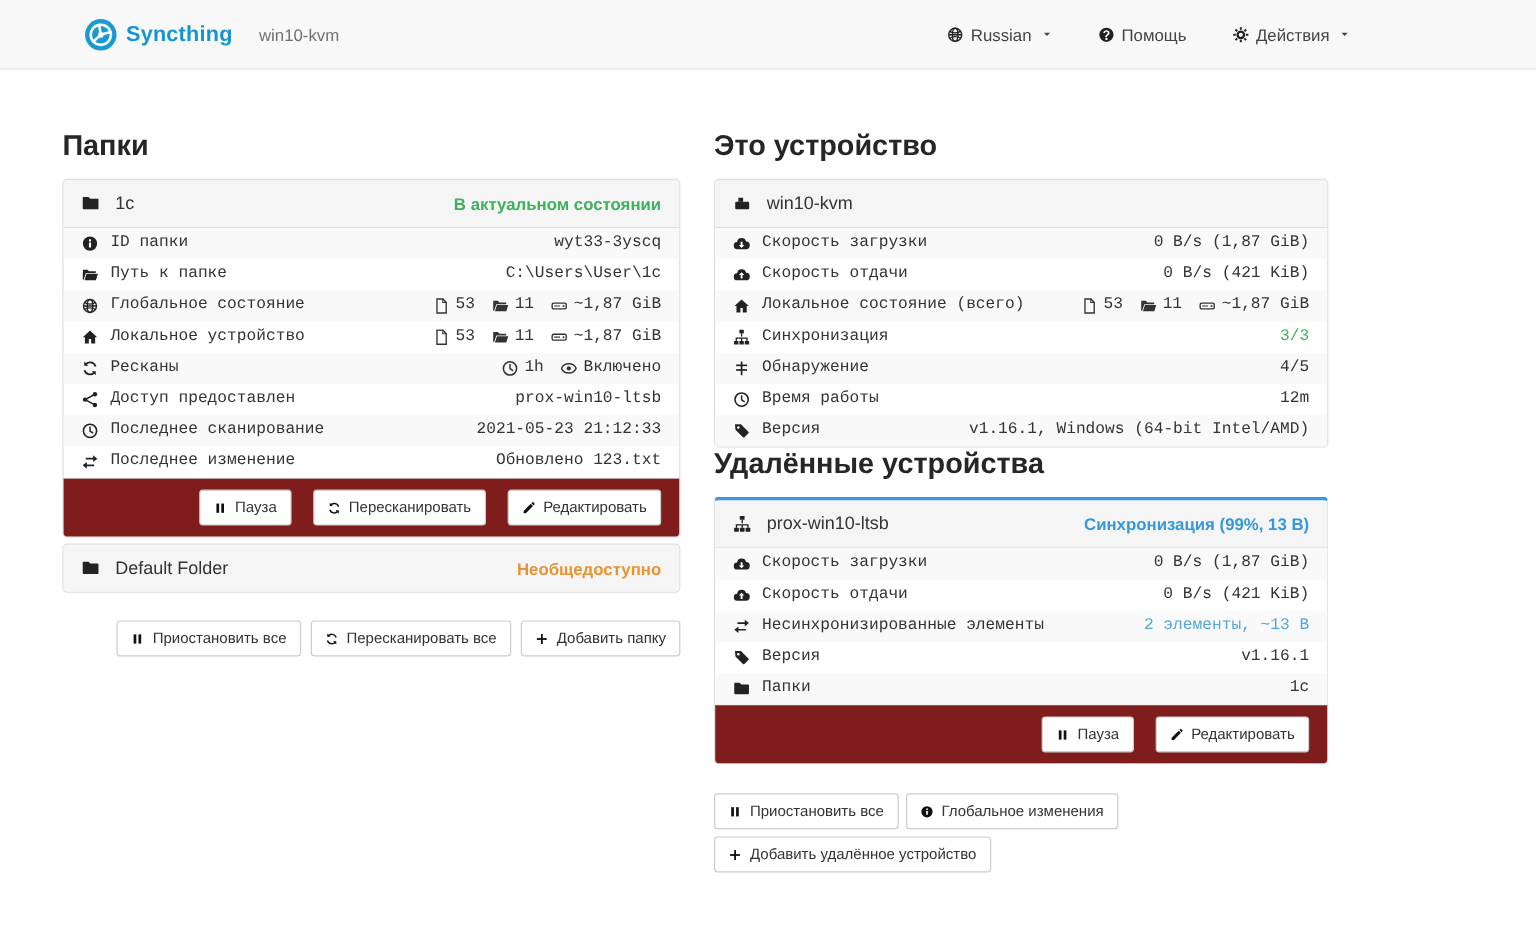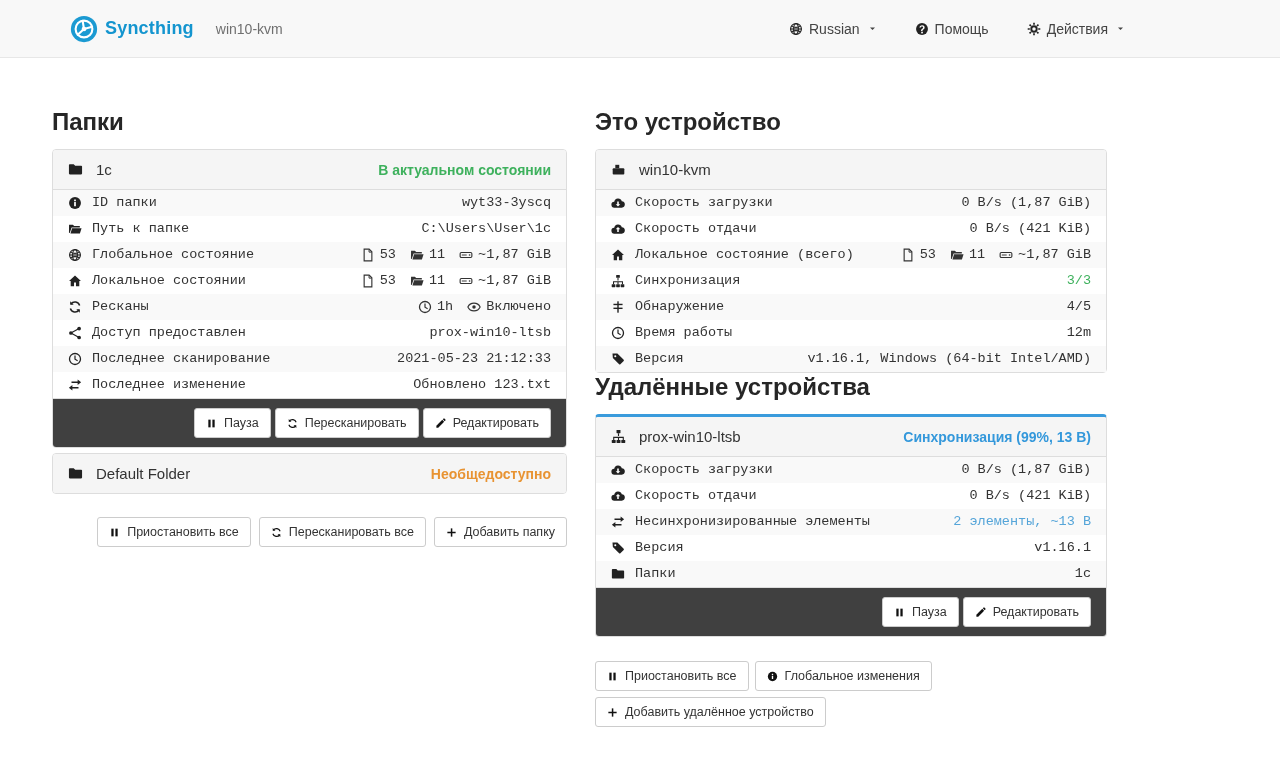--- a/index.html
+++ b/index.html
@@ -58,21 +58,21 @@
   .rlabel { color:#333; }
   .rvalue { margin-left:auto; text-align:right; color:#333; white-space:nowrap; display:flex; align-items:center; gap:5px; }
   .rvalue .ic { color:#333; }
   .vgap { display:inline-block; width:4px; }
   .v-green { color:#3eb15d; }
   .v-link { color:#55a5d9; cursor:pointer; }
 
   
   .pfoot {
     border-top:1px solid #ddd; padding:9px 15px; display:flex;
-    justify-content:flex-end; gap:4px; background:#404040; border-radius:0 0 3px 3px;
+    justify-content:flex-end; gap:18px; background:#7f1d1d; border-radius:0 0 3px 3px;
   }
   .btn {
     display:inline-flex; align-items:center; gap:7px; background:#fff;
     border:1px solid #ccc; border-radius:3px; padding:7px 11px;
     font-size:12.5px; color:#333; cursor:pointer; font-family:inherit; white-space:nowrap;
   }
   .btn .ic-sm { color:#111; }
   .actions-right { display:flex; justify-content:flex-end; gap:8px; margin-top:23px; }
   .actions-left { display:flex; flex-wrap:wrap; gap:6px; margin-top:24px; max-width:420px; }
 </style>
@@ -299,21 +299,21 @@
                 </svg>
               <span>~1,87 GiB</span>
             </span>
           </div>
           <div class="irow">
             <span class="ric">
                 <svg class="ic">
                   <use href="#i-home"></use>
                 </svg>
               </span>
-            <span class="rlabel">Локальное состоянии</span>
+            <span class="rlabel">Локальное устройство</span>
             <span class="rvalue">
               <svg class="ic">
                   <use href="#i-file"></use>
                 </svg>
               <span>53</span>
                 <span class="vgap"></span>
               <svg class="ic">
                   <use href="#i-folder-open"></use>
                 </svg>
               <span>11</span>

